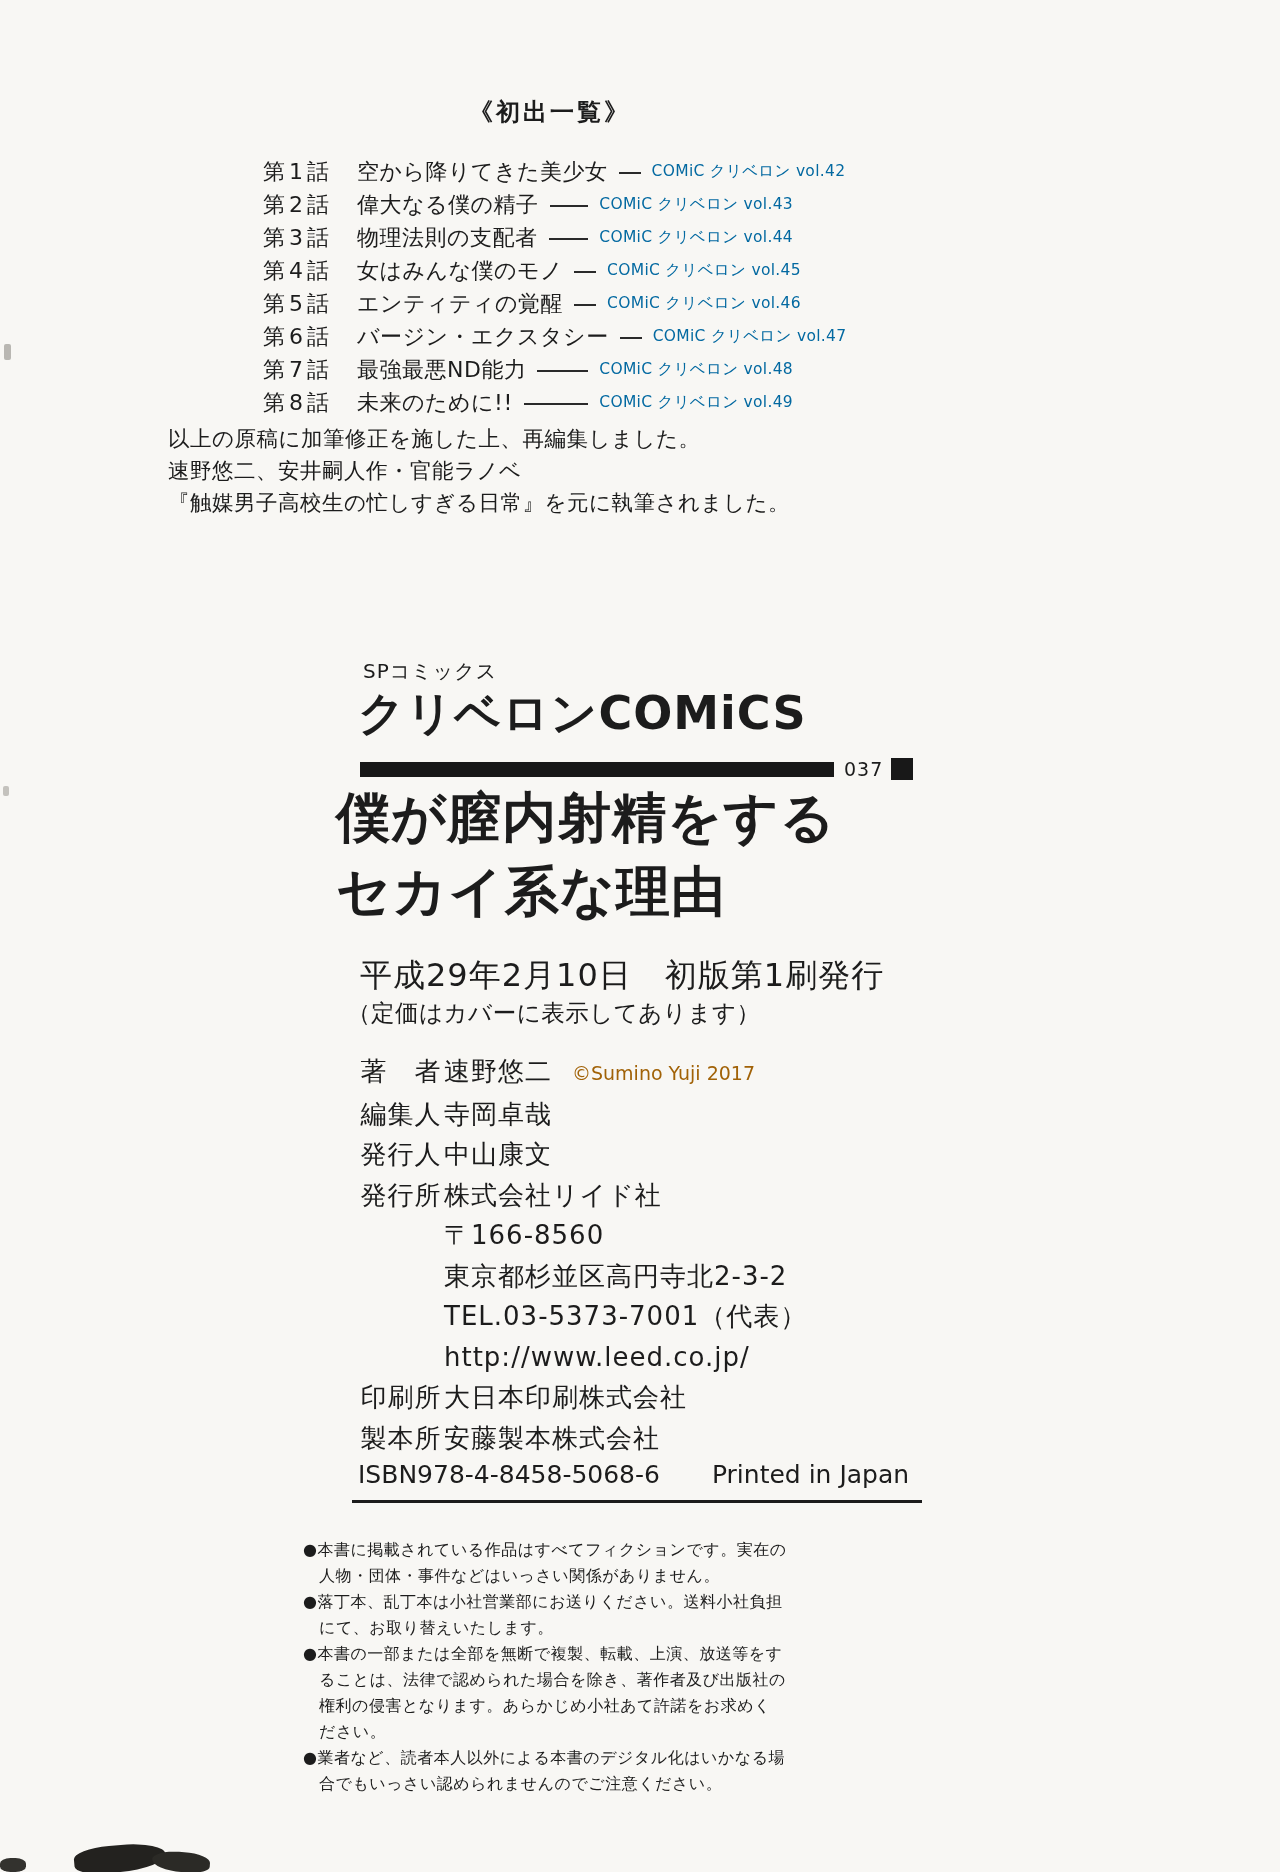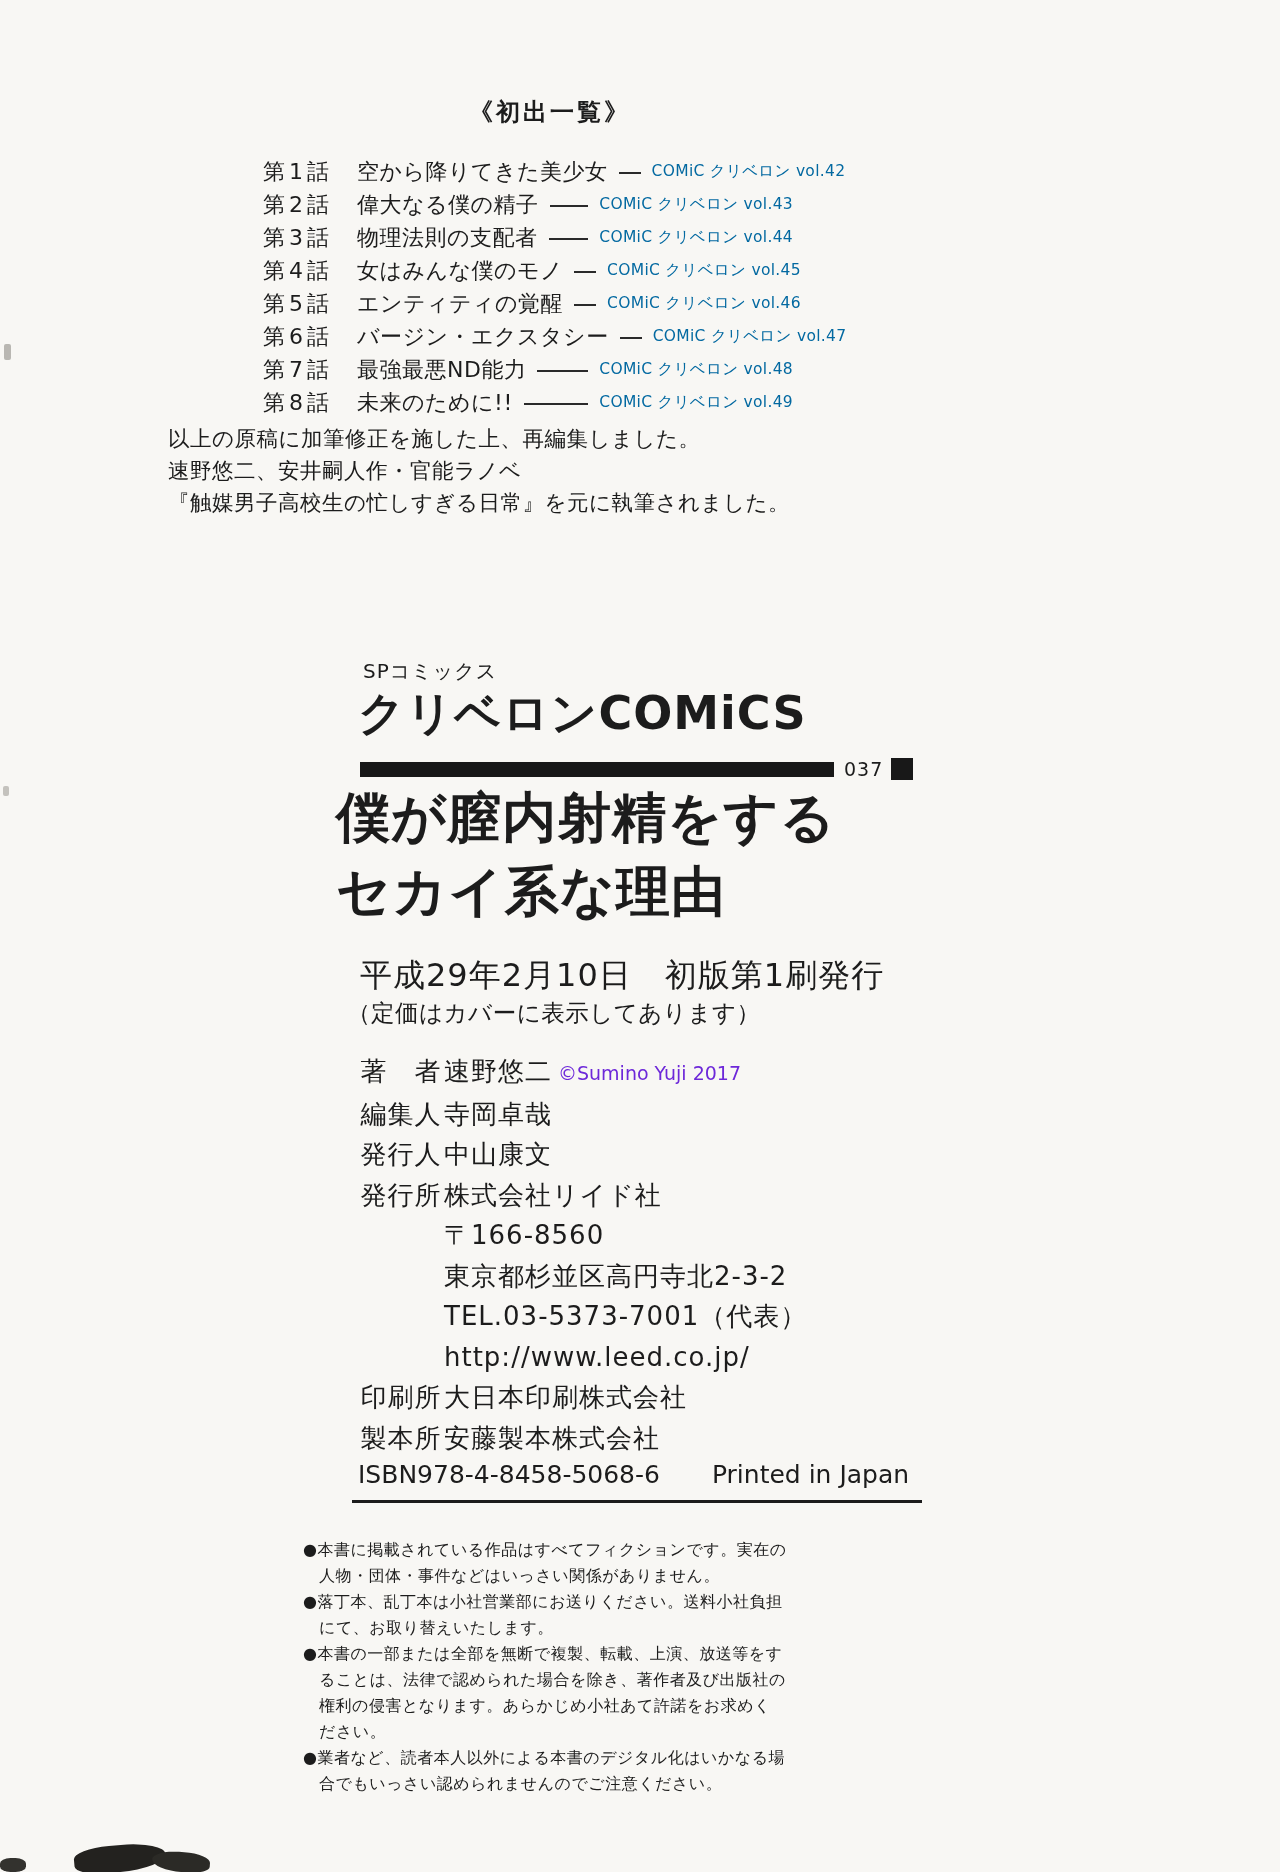--- a/index.html
+++ b/index.html
@@ -45,21 +45,21 @@
   .title1 { top:782px; }
   .title2 { top:856px; }
   .edition { position:absolute; top:954px; left:360px; font-size:32px; letter-spacing:1px; }
   .price   { position:absolute; top:997px; left:347px; font-size:23.5px; letter-spacing:0.5px; }
 
   
   .colophon { position:absolute; top:1058px; left:358px; width:600px; }
   .col-row  { display:flex; align-items:baseline; font-size:26px; line-height:27px; margin-bottom:13.5px;text-align:center; }
   .col-label{ flex:none; width:86px; letter-spacing:1px; }
   .col-value{ letter-spacing:1px; }
-  .col-extra{ font-size:19px; margin-left:6px; color:#6d28d9; }
+  .col-extra{ font-size:19px; margin-left:20px; color:#a16207; }
   .col-extra:empty { display:none; }
 
   .isbn-row { position:absolute; top:1460px; left:358px; display:flex; align-items:baseline; font-size:25px; }
   .printed  { margin-left:52px; }
 
   .rule { position:absolute; top:1500px; left:352px; width:570px; height:3px; background:#1c1c1c; }
 
   
   .disclaimers {
     position:absolute; top:1537px; left:303px; width:484px;

